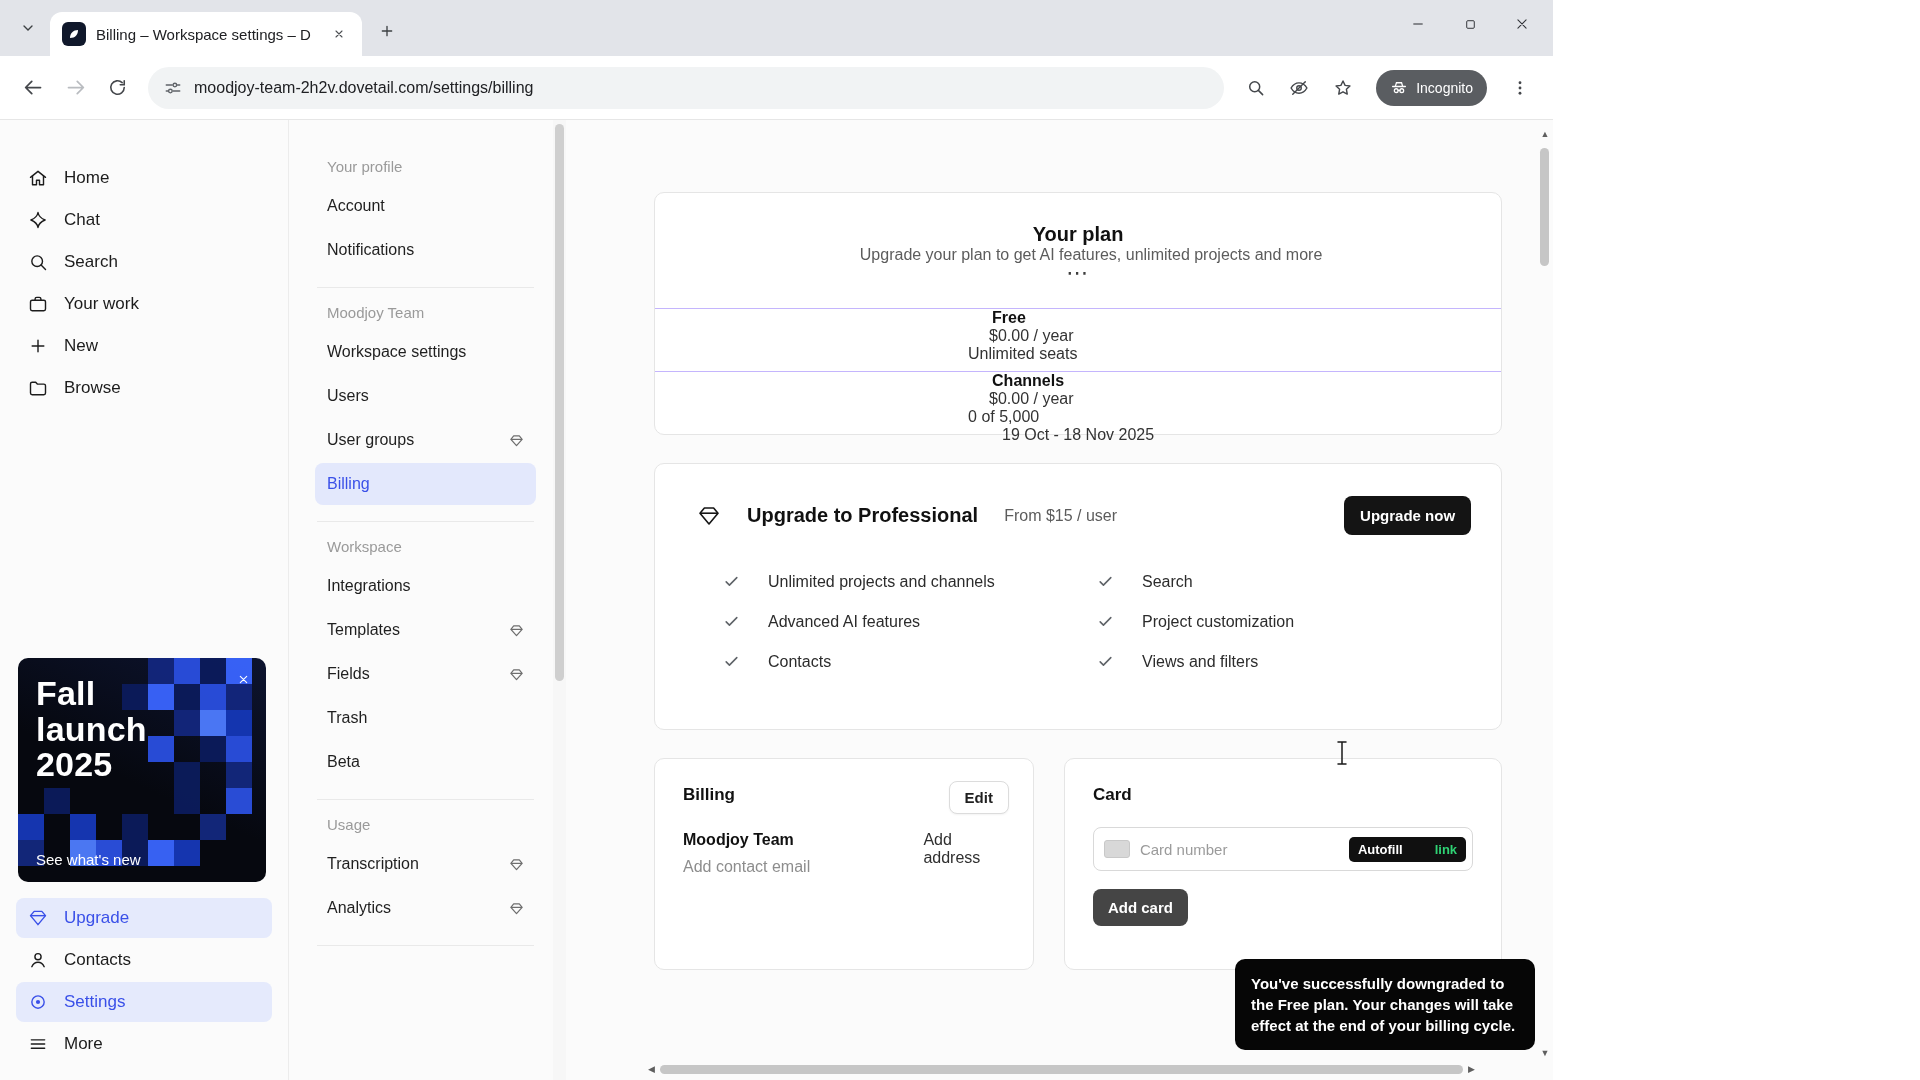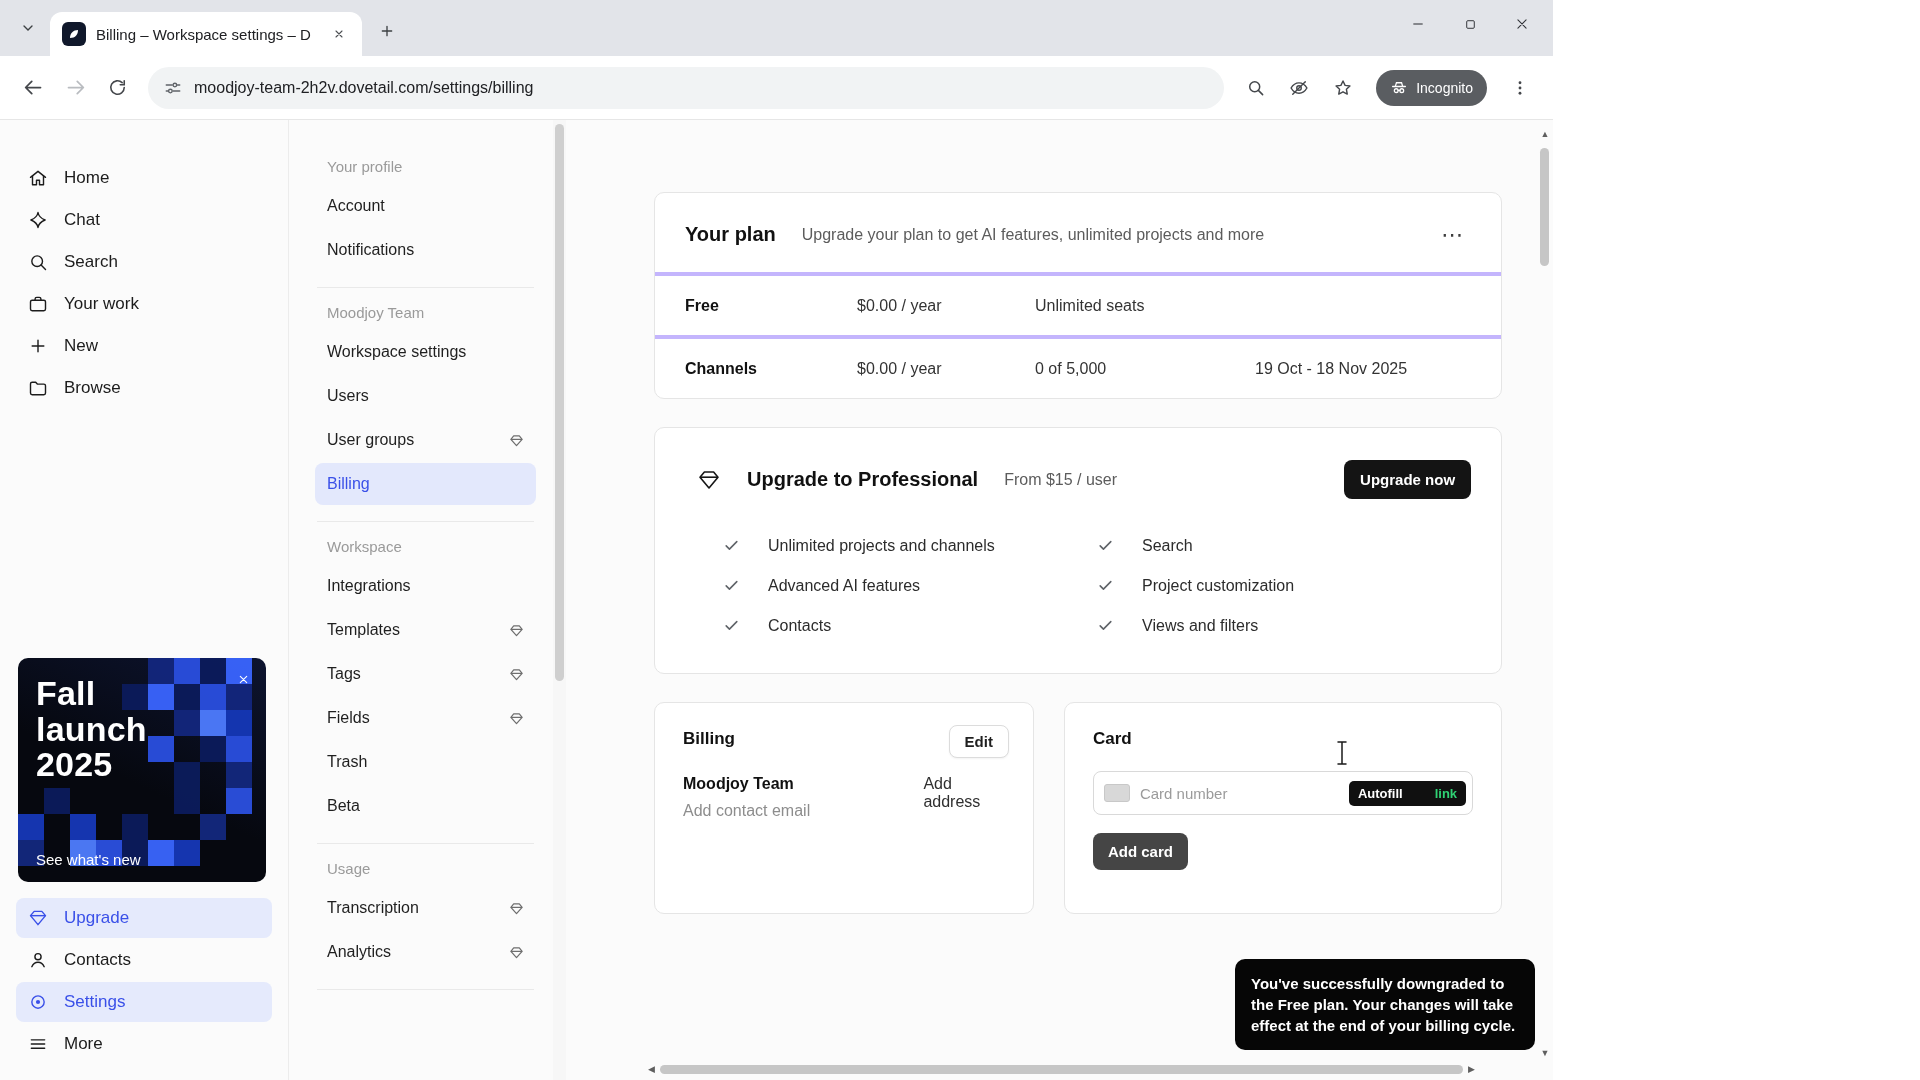--- a/index.html
+++ b/index.html
@@ -56,30 +56,30 @@
   .nav-item.active { background:#e3e8fc; color:#3a50e8; }
   .nav-divider { height:1px; background:#e9e9e9; margin:16px 2px; }
   .gem-sm { color:#6e6e6e; }
   .nav-scrollbar { position:absolute; right:0; top:0; bottom:0; width:13px; background:#f7f7f7; }
   .nav-scroll-thumb { position:absolute; top:4px; left:2px; width:9px; height:58%; background:#cfcfcf; border-radius:5px; }
 
   
   .main { flex:1; padding:72px 92px 0 88px; position:relative; }
   .card { background:#fff; border:1px solid #e5e5e5; border-radius:10px; }
 
-  .plan-head { display:flex; align-items:center; padding:30px 30px 26px; }
+  .plan-head { display:flex; align-items:center; padding:30px 30px 26px;flex-direction:column; }
   .plan-title { font-size:20px; font-weight:700; color:#111; }
   .plan-sub { font-size:16px; color:#5c5c5c; margin-left:26px; flex:1; }
   .dots-btn { color:#3d3d3d; font-size:22px; letter-spacing:2px; line-height:10px; padding:4px 6px; }
-  .plan-row { display:flex; align-items:center; border-top:4px solid #c4b5fd; padding:0 30px; height:63px; font-size:16px; color:#333; }
+  .plan-row { display:flex; align-items:center; border-top:1px solid #c4b5fd; padding:0 30px; height:63px; font-size:16px; color:#333;flex-direction:column; }
   .col-name { width:172px; font-weight:700; color:#111; }
   .col-price { width:178px; }
   .col-detail { width:220px; }
 
-  .upgrade-card { margin-top:28px; padding:32px 30px 38px; }
+  .upgrade-card { margin-top:28px; padding:32px 30px 58px; }
   .up-head { display:flex; align-items:center; }
   .up-gem { color:#161616; margin-left:12px; }
   .up-title { font-size:20px; font-weight:700; color:#111; margin-left:26px; }
   .up-price { font-size:16px; color:#5c5c5c; margin-left:26px; flex:1; }
   .btn-black { background:#141414; color:#fff; font-size:15px; font-weight:700; padding:11px 16px; border-radius:8px; border:none; }
   .features { display:grid; grid-template-columns:1fr 1fr; row-gap:22px; margin-top:38px; padding-left:38px; }
   .feature { display:flex; align-items:flex-start; gap:28px; font-size:16px; color:#2c2c2c; }
   .feature .chk { color:#5f6368; flex:none; }
 
   .row3 { display:flex; gap:30px; margin-top:28px; }
@@ -342,27 +342,20 @@
           <span>Billing</span>
         </div>
       <div class="nav-divider"></div>
 
       <div class="nav-section-title">Workspace</div>
       <div class="nav-item">
           <span>Integrations</span>
         </div>
       <div class="nav-item">
         <span>Templates</span>
-        <svg class="gem-sm" width="15" height="15" viewBox="0 0 16 16" fill="none" stroke="currentColor" stroke-width="1.3" stroke-linejoin="round">
-            <path d="M5 3h6l3 3.8L8 13.5 2 6.8z"></path>
-            <path d="M2 6.8h12"></path>
-          </svg>
-      </div>
-      <div class="nav-item">
-        <span>Tags</span>
         <svg class="gem-sm" width="15" height="15" viewBox="0 0 16 16" fill="none" stroke="currentColor" stroke-width="1.3" stroke-linejoin="round">
             <path d="M5 3h6l3 3.8L8 13.5 2 6.8z"></path>
             <path d="M2 6.8h12"></path>
           </svg>
       </div>
       <div class="nav-item">
         <span>Fields</span>
         <svg class="gem-sm" width="15" height="15" viewBox="0 0 16 16" fill="none" stroke="currentColor" stroke-width="1.3" stroke-linejoin="round">
             <path d="M5 3h6l3 3.8L8 13.5 2 6.8z"></path>
             <path d="M2 6.8h12"></path>

